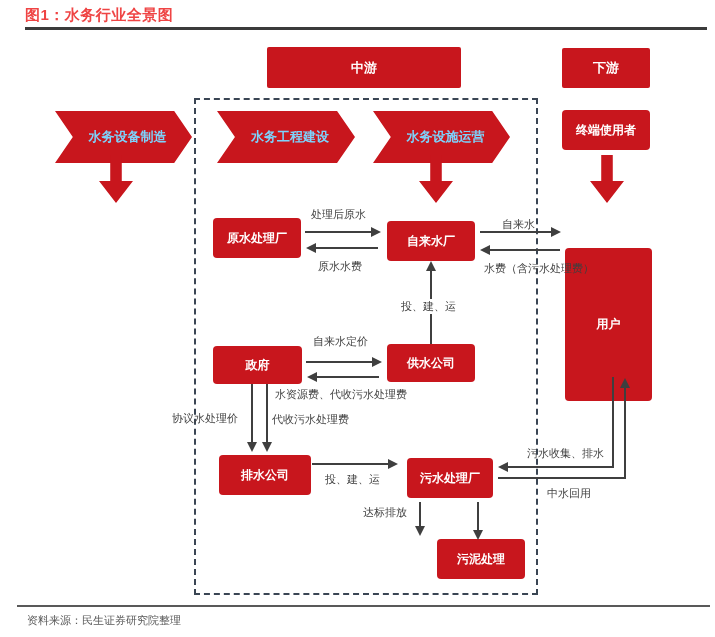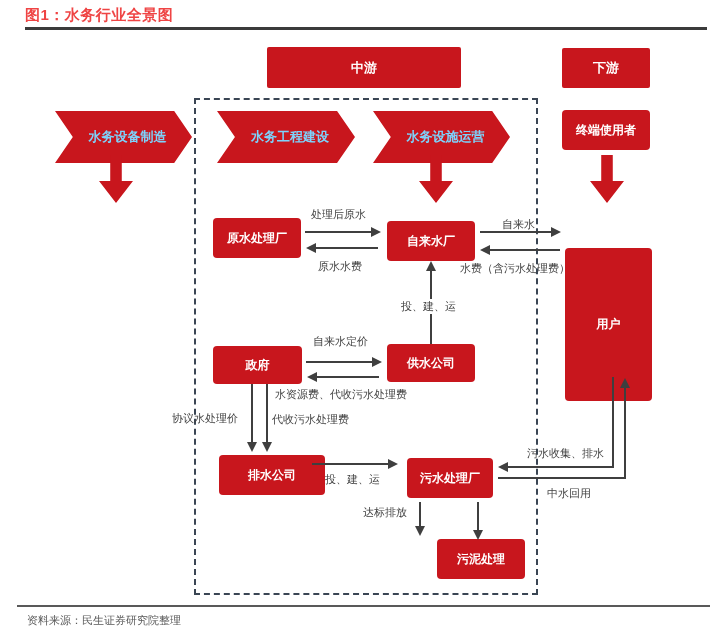--- a/index.html
+++ b/index.html
@@ -64,39 +64,39 @@
   <div class="abs barrow" style="left:99px;top:155px;"></div>
   <div class="abs barrow" style="left:419px;top:155px;"></div>
   <div class="abs barrow" style="left:590px;top:155px;"></div>
 
 
   <div class="abs node" style="left:213px;top:218px;width:88px;height:40px;">原水处理厂</div>
   <div class="abs node" style="left:387px;top:221px;width:88px;height:40px;">自来水厂</div>
   <div class="abs node" style="left:565px;top:222px;width:87px;height:153px;margin-top:26px;">用户</div>
   <div class="abs node" style="left:213px;top:346px;width:89px;height:38px;">政府</div>
   <div class="abs node" style="left:387px;top:344px;width:88px;height:38px;">供水公司</div>
-  <div class="abs node" style="left:219px;top:455px;width:106px;height:40px;">排水公司</div>
+  <div class="abs node" style="left:219px;top:455px;width:92px;height:40px;">排水公司</div>
   <div class="abs node" style="left:407px;top:458px;width:86px;height:40px;">污水处理厂</div>
   <div class="abs node" style="left:437px;top:539px;width:88px;height:40px;">污泥处理</div>
 
   <div class="abs hl" style="left:305px;top:231px;width:66px;"></div>
   <div class="abs ah ah-r" style="left:371px;top:227px;"></div>
   <div class="abs lbl" style="left:311px;top:207px;">处理后原水</div>
 
   <div class="abs hl" style="left:316px;top:247px;width:62px;"></div>
   <div class="abs ah ah-l" style="left:306px;top:243px;"></div>
   <div class="abs lbl" style="left:318px;top:259px;">原水水费</div>
 
   <div class="abs hl" style="left:480px;top:231px;width:72px;"></div>
   <div class="abs ah ah-r" style="left:551px;top:227px;"></div>
   <div class="abs lbl" style="left:502px;top:217px;">自来水</div>
 
   <div class="abs hl" style="left:490px;top:249px;width:70px;"></div>
   <div class="abs ah ah-l" style="left:480px;top:245px;"></div>
-  <div class="abs lbl" style="left:460px;top:261px;">水费（含污水处理费）</div>
+  <div class="abs lbl" style="left:484px;top:261px;">水费（含污水处理费）</div>
 
   <div class="abs vl" style="left:430px;top:270px;height:74px;"></div>
   <div class="abs ah ah-u" style="left:426px;top:261px;"></div>
   <div class="abs lbl bg" style="left:399px;top:299px;">投、建、运</div>
 
   <div class="abs hl" style="left:306px;top:361px;width:66px;"></div>
   <div class="abs ah ah-r" style="left:372px;top:357px;"></div>
   <div class="abs lbl" style="left:313px;top:334px;">自来水定价</div>
 
   <div class="abs hl" style="left:317px;top:376px;width:62px;"></div>

